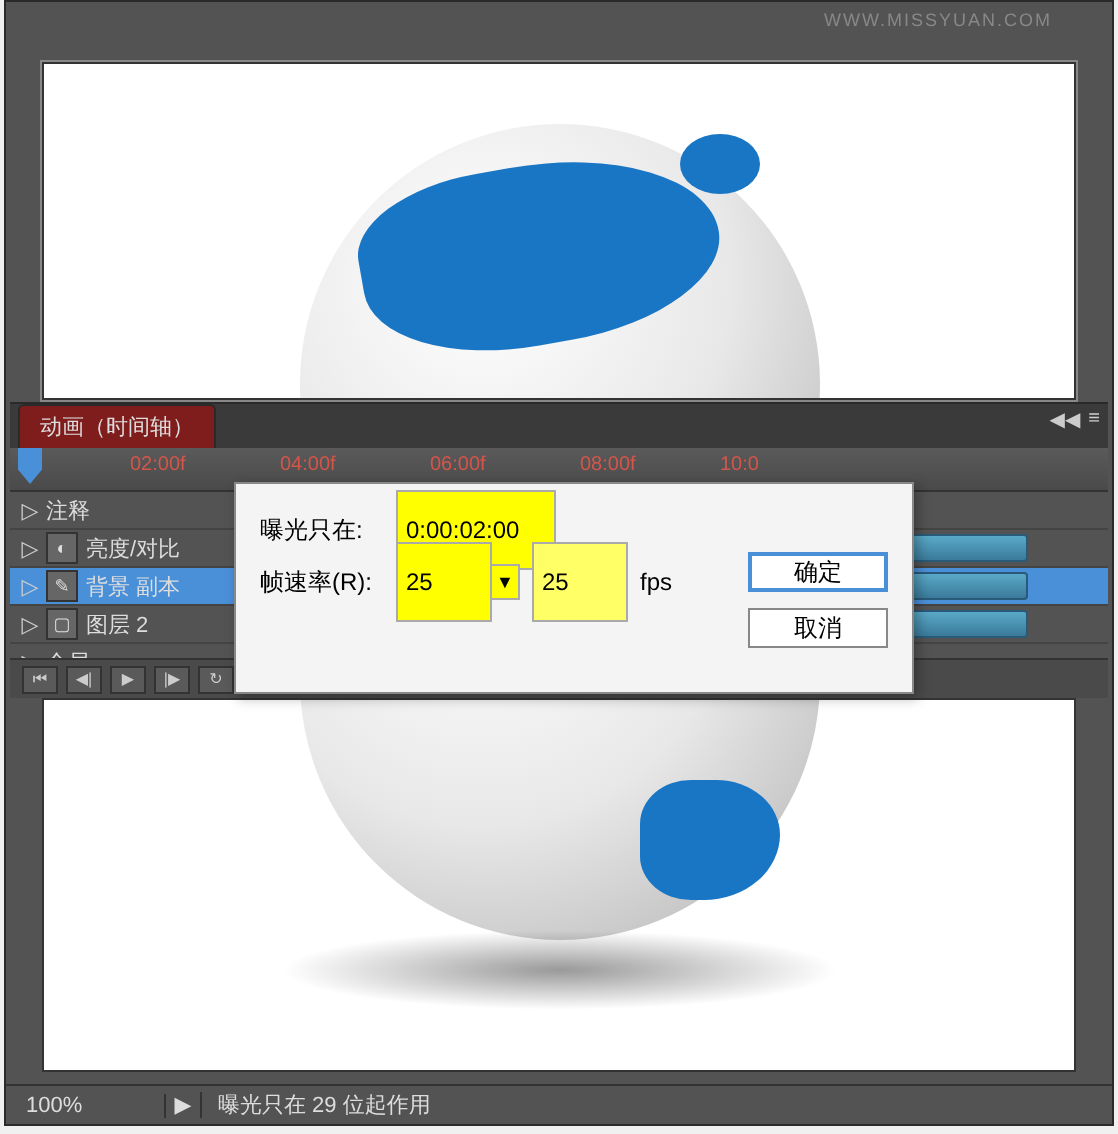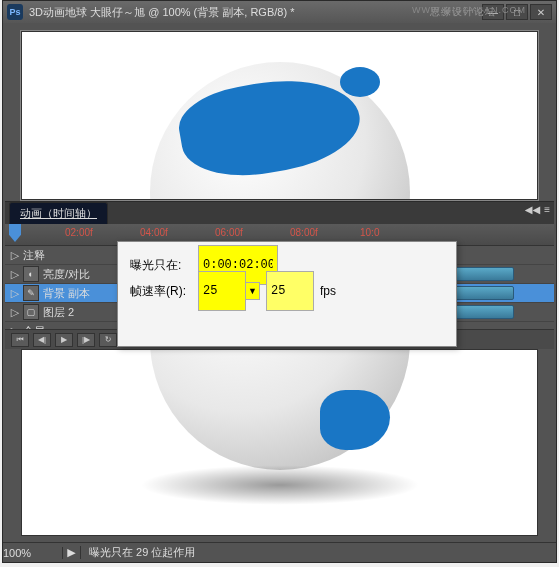--- a/index.html
+++ b/index.html
@@ -12,21 +12,21 @@
 .titlebar .win-btn { width: 22px; height: 16px; background: #4a4a4a; border: 1px solid #333; color: #ccc; font-size: 10px; display: flex; align-items: center; justify-content: center; }
 .watermark { position: absolute; top: 4px; right: 60px; color: #999; font-size: 10px; letter-spacing: 1px; }
 .canvas-area { position: absolute; top: 24px; left: 6px; right: 6px; height: 175px; background: #535353; }
 .canvas-inner { position: absolute; top: 6px; left: 12px; right: 12px; bottom: 0; background: #fff; border: 1px solid #333; box-shadow: 0 0 0 1px #888; overflow: hidden; }
 .globe { position: absolute; top: 30px; left: 50%; transform: translateX(-50%); width: 260px; height: 260px; border-radius: 50%; background: radial-gradient(circle at 35% 30%, #fff 0%, #e8e8e8 50%, #bbb 90%); }
 .continent { position: absolute; background: #1976c5; }
 .c1 { top: 20px; left: 30px; width: 180px; height: 90px; border-radius: 40% 60% 50% 50%; transform: rotate(-10deg); }
 .c2 { top: 5px; right: 30px; width: 40px; height: 30px; border-radius: 50%; }
 .animation-panel { position: absolute; top: 200px; left: 2px; right: 2px; height: 148px; background: #525252; border-top: 1px solid #2a2a2a; }
 .anim-tabs { height: 22px; display: flex; align-items: flex-end; padding-left: 4px; background: #3a3a3a; position: relative; }
-.anim-tab { background: #0f172a; color: #ddd; font-size: 11px; padding: 3px 10px; border: 1px solid #2a2a2a; border-bottom: none; border-radius: 3px 3px 0 0; text-decoration: underline; }
+.anim-tab { background: #7f1d1d; color: #ddd; font-size: 11px; padding: 3px 10px; border: 1px solid #2a2a2a; border-bottom: none; border-radius: 3px 3px 0 0; }
 .anim-menu { position: absolute; right: 4px; top: 2px; display: flex; gap: 4px; }
 .anim-menu span { color: #ccc; font-size: 10px; }
 .timeline-header { height: 22px; background: #535353; display: flex; border-bottom: 1px solid #333; }
 .time-display { width: 175px; display: flex; align-items: center; color: #eee; font-size: 11px; padding-left: 8px; border-right: 1px solid #333; }
 .time-display .timecode { font-size: 13px; margin-right: 10px; }
 .ruler { flex: 1; position: relative; background: linear-gradient(#5a5a5a,#4a4a4a); display: flex; align-items: center; }
 .ruler .playhead { position: absolute; left: 4px; top: 0; width: 12px; height: 18px; background: #4a90d9; clip-path: polygon(0 0, 100% 0, 100% 60%, 50% 100%, 0 60%); }
 .ruler .tick { position: absolute; color: #d4554a; font-size: 10px; top: 3px; }
 .ruler .tick1 { left: 60px; } .ruler .tick2 { left: 135px; } .ruler .tick3 { left: 210px; } .ruler .tick4 { left: 285px; } .ruler .tick5 { left: 355px; color: #d4554a; }
 .layer-rows { background: #535353; }
@@ -39,54 +39,44 @@
 .layer-track { flex: 1; height: 100%; position: relative; }
 .track-bar { position: absolute; left: 4px; right: 40px; top: 2px; bottom: 2px; background: linear-gradient(#5aa9c8,#3a7a9a); border: 1px solid #2a5a7a; border-radius: 2px; }
 .panel-footer { position: absolute; bottom: 0; left: 0; right: 0; height: 20px; background: #4a4a4a; border-top: 1px solid #333; display: flex; align-items: center; gap: 4px; padding: 0 6px; }
 .panel-footer .pbtn { width: 18px; height: 14px; background: #5a5a5a; border: 1px solid #333; color: #ccc; font-size: 8px; display: flex; align-items: center; justify-content: center; }
 .canvas-lower { position: absolute; top: 348px; left: 6px; right: 6px; bottom: 20px; background: #535353; }
 .canvas-lower-inner { position: absolute; top: 0; left: 12px; right: 12px; bottom: 6px; background: #fff; border: 1px solid #333; overflow: hidden; }
 .globe2 { position: absolute; top: -140px; left: 50%; transform: translateX(-50%); width: 260px; height: 260px; border-radius: 50%; background: radial-gradient(circle at 35% 30%, #fff 0%, #e8e8e8 50%, #bbb 90%); }
 .c3 { top: 180px; right: 20px; width: 70px; height: 60px; border-radius: 40% 50% 60% 40%; }
 .shadow-ellipse { position: absolute; bottom: 30px; left: 50%; transform: translateX(-50%); width: 280px; height: 40px; background: radial-gradient(ellipse, rgba(0,0,0,0.4) 0%, rgba(0,0,0,0) 70%); border-radius: 50%; }
 .statusbar { position: absolute; bottom: 0; left: 0; right: 0; height: 20px; background: #535353; border-top: 1px solid #333; display: flex; align-items: center; color: #ddd; font-size: 11px; }
-.statusbar .zoom { width: 60px; padding-left: 0; border-right: 1px solid #333; }
+.statusbar .zoom { width: 80px; padding-left: 10px; border-right: 1px solid #333; }
 .statusbar .expand { width: 18px; text-align: center; border-right: 1px solid #333; }
 .statusbar .info { padding-left: 8px; }
 .dialog { position: absolute; top: 240px; left: 114px; width: 340px; height: 106px; background: #f4f4f4; border: 1px solid #888; box-shadow: 2px 2px 6px rgba(0,0,0,0.3); }
 .dialog-title { height: 24px; display: flex; align-items: center; padding: 0 8px; border-bottom: 1px solid #ccc; font-size: 12px; }
 .dialog-title .dtitle { flex: 1; }
 .dialog-title .close-x { font-weight: bold; cursor: pointer; font-size: 14px; }
 .dialog-body { padding: 10px 12px; font-size: 12px; }
 .dlg-row { display: flex; align-items: center; height: 26px; gap: 6px; }
 .dlg-label { width: 62px; }
-.dlg-input { background: #ffff00; border: 1px solid #aaa; padding: 19px 4px; font-size: 12px; height: 18px; font-family: Liberation Mono, monospace; }
+.dlg-input { background: #ffff00; border: 1px solid #aaa; padding: 19px 4px; font-size: 12px; height: 18px; }
 .dlg-input.duration { width: 80px; }
 .dlg-input.fps { width: 48px; }
 .dlg-input.fps2 { width: 48px; background: #ffff66; }
 .dlg-dropdown-arrow { display: inline-block; width: 14px; height: 18px; background: #ffff00; border: 1px solid #aaa; border-left: none; text-align: center; font-size: 9px; line-height: 16px; margin-left: -6px; }
 .dlg-btn { width: 70px; height: 20px; border: 1px solid #888; background: #fff; font-size: 12px; display: flex; align-items: center; justify-content: center; }
 .dlg-btn.ok { border: 2px solid #4a90d9; }
 .dlg-btns { position: absolute; right: 12px; top: 34px; display: flex; flex-direction: column; gap: 8px; }
 .watermark2 { position: absolute; top: 4px; right: 30px; color: #888; font-size: 9px; letter-spacing: 1px; }
 </style>
 </head>
 <body>
 
 <div class="app-window">
-  <div class="titlebar">
-    <div class="ps-icon">Ps</div>
-    <div class="title-text">3D动画地球    大眼仔～旭 @ 100% (背景 副本, RGB/8) *</div>
-    <div class="watermark">思缘设计论坛</div>
-    <div class="win-btns">
-      <div class="win-btn">—</div>
-      <div class="win-btn">□</div>
-      <div class="win-btn">✕</div>
-    </div>
-  </div>
   <div class="watermark2">WWW.MISSYUAN.COM</div>
 
   <div class="canvas-area">
     <div class="canvas-inner">
       <div class="globe">
         <div class="continent c1"></div>
         <div class="continent c2"></div>
       </div>
     </div>
   </div>
@@ -186,14 +176,18 @@
         <input class="dlg-input duration" value="0:00:02:00" style="">
       </div>
       <div class="dlg-row">
         <span class="dlg-label">帧速率(R):</span>
         <input class="dlg-input fps" value="25" style="">
         <span class="dlg-dropdown-arrow">▼</span>
         <input class="dlg-input fps2" value="25" style="">
         <span>fps</span>
       </div>
     </div>
+    <div class="dlg-btns">
+      <div class="dlg-btn ok">确定</div>
+      <div class="dlg-btn">取消</div>
+    </div>
   </div>
 </div>
 
 </body></html>

